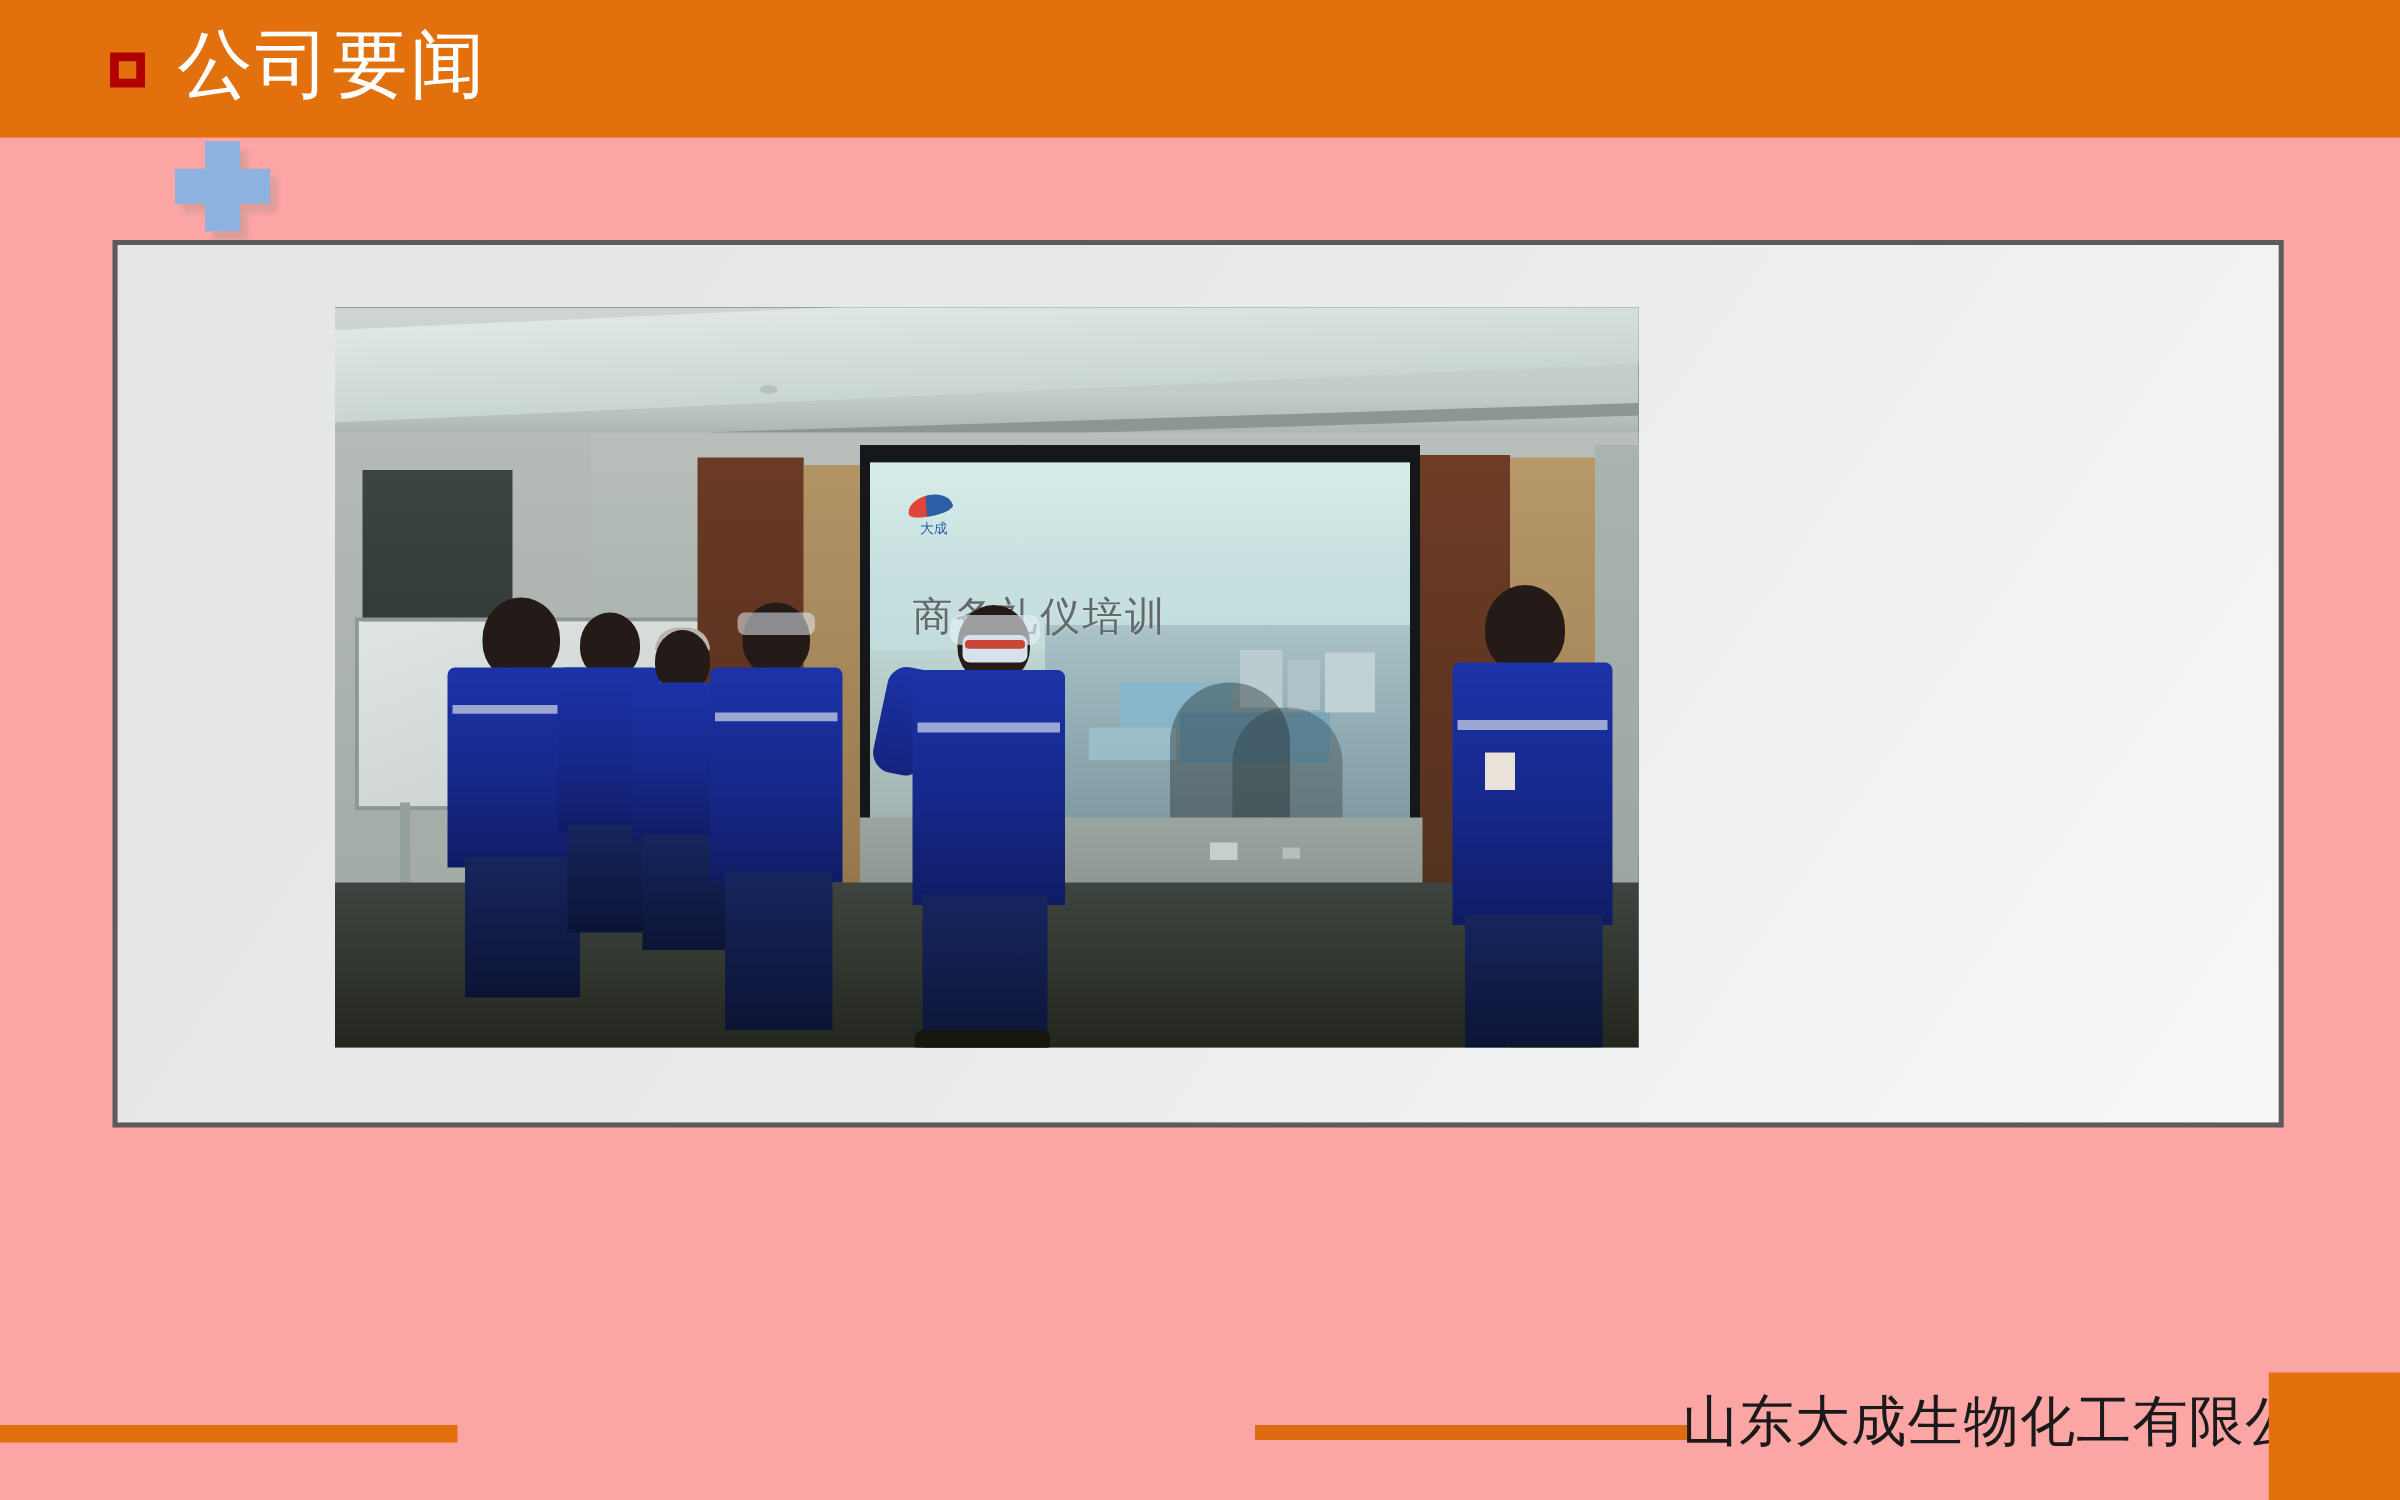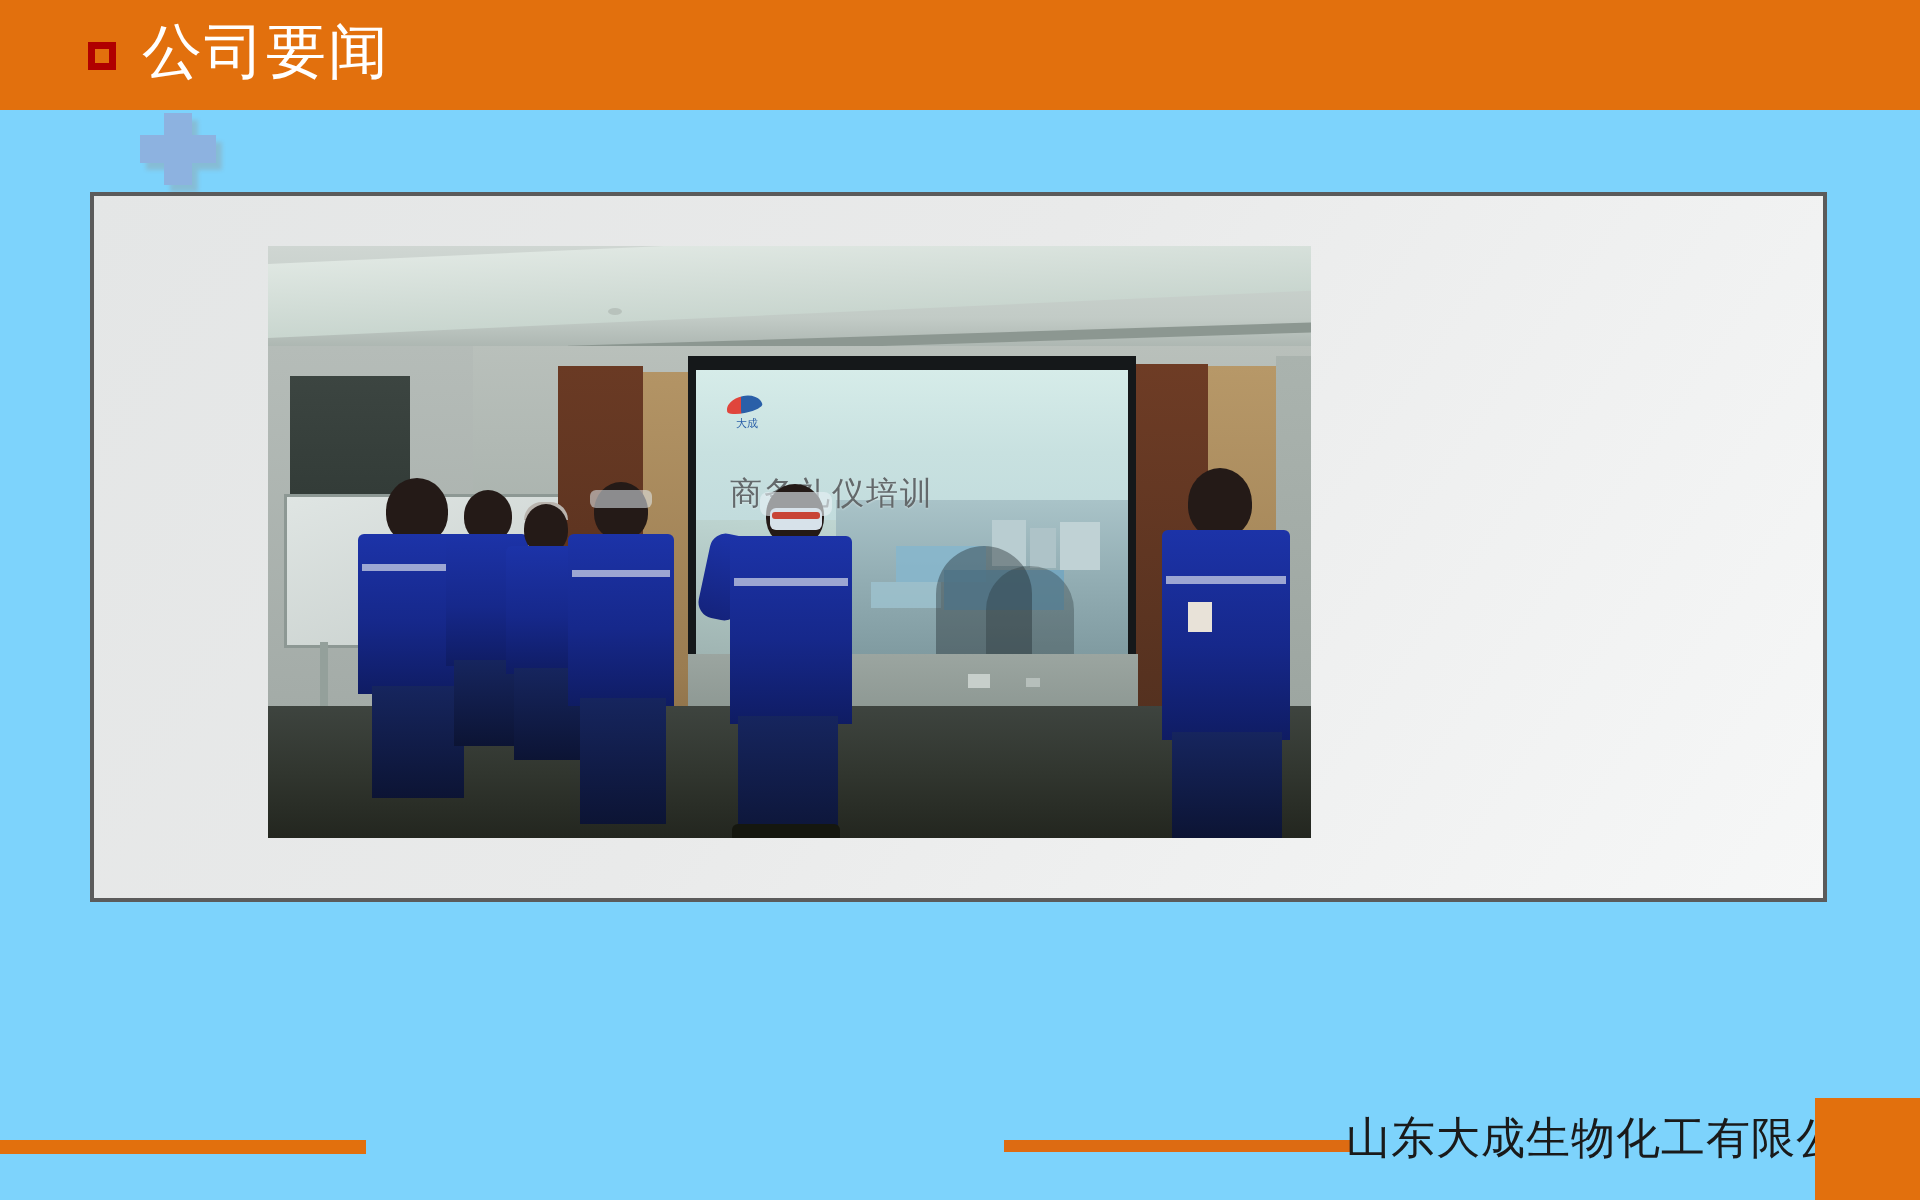--- a/index.html
+++ b/index.html
@@ -9,21 +9,21 @@
     background: #ffffff;
   }
   body {
     font-family: "Liberation Sans", "DejaVu Sans", sans-serif;
   }
 
   .slide {
     position: relative;
     width: 1920px;
     height: 1200px;
-    background: #7dd3fc;
+    background: #fca5a5;
     overflow: hidden;
   }
 
   
   .header-band {
     position: absolute;
     left: 0;
     top: 0;
     width: 1920px;
     height: 110px;

